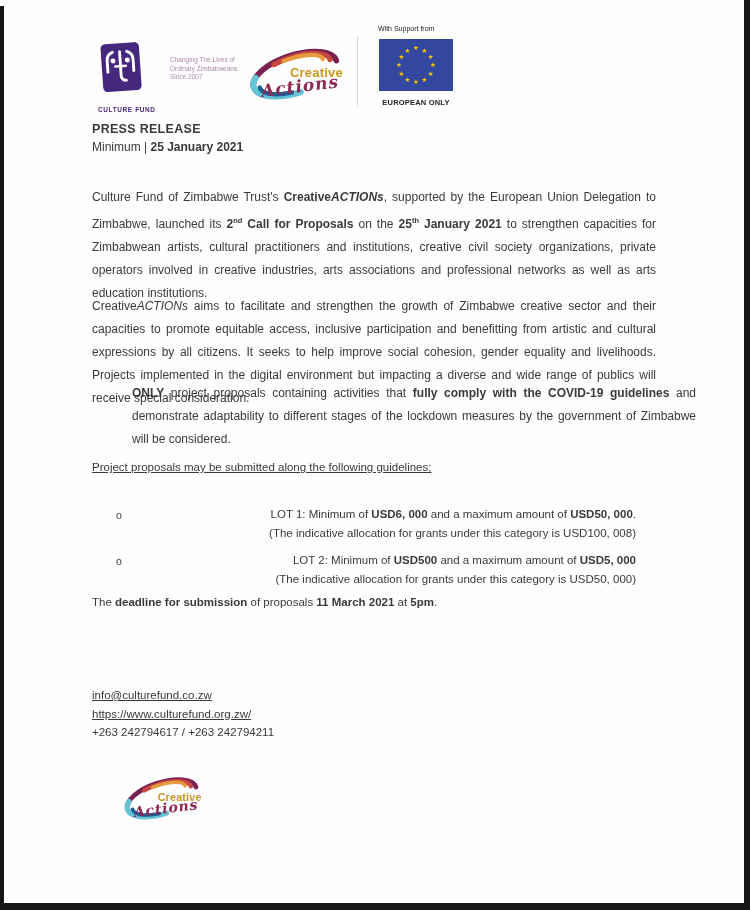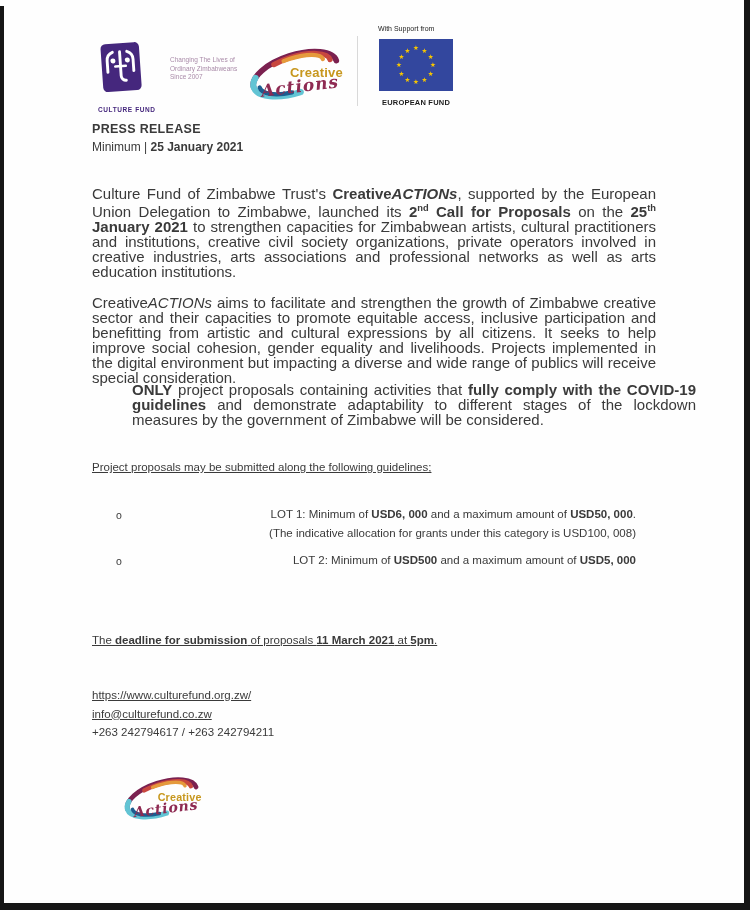--- a/index.html
+++ b/index.html
@@ -49,31 +49,31 @@
   }
   .header-divider{position:absolute;left:357px;top:36px;width:1px;height:70px;background:var(--divider);}
   .eu-block{position:absolute;left:378px;top:25px;width:76px;text-align:center;}
   .eu-support{font-size:7px;color:#222;text-align:left;margin-bottom:7px;}
   .eu-label{font-size:7.5px;font-weight:700;color:#1c1c1c;margin-top:3px;letter-spacing:.2px;}
 
   
   .abs{position:absolute;left:92px;width:564px;}
   .doc-title{top:122px;font-size:12.5px;font-weight:700;letter-spacing:.3px;}
   .dateline{top:140px;font-size:12px;}
-  .para{font-size:15px;line-height:15px;text-align:justify;}
+  .para{font-size:12px;line-height:23px;text-align:justify;}
   .p1{top:186px;}
   .p2{top:295px;}
   .p3{top:382px;margin-left:40px;}
   .intro{top:461px;font-size:11.5px;text-decoration:underline;}
   .lot{left:116px;width:520px;display:flex;font-size:11.5px;line-height:19px;}
   .lot1{top:505px;}
   .lot2{top:551px;}
   .lot-marker{width:24px;flex:none;font-size:10.5px;padding-top:1px;}
   .lot-text{flex:1;text-align:right;}
-  .deadline{top:634px;font-size:11.5px;text-decoration:underline;}
+  .deadline{top:596px;font-size:11.5px;}
   .contact{top:686px;font-size:11.5px;line-height:18.6px;}
   .contact a{color:var(--ink);text-decoration:underline;cursor:pointer;}
 
   .seg-b{font-weight:700;}
   .seg-i{font-style:italic;}
   .seg-bi{font-weight:700;font-style:italic;}
   .seg-sup{font-weight:700;vertical-align:super;font-size:.62em;}
 </style>
 </head>
 <body>
@@ -133,21 +133,21 @@
         <text x="51.7" y="36.8">★</text>
         <text x="45.5" y="43">★</text>
         <text x="37" y="45.3">★</text>
         <text x="28.5" y="43">★</text>
         <text x="22.3" y="36.8">★</text>
         <text x="20" y="28.3">★</text>
         <text x="22.3" y="19.8">★</text>
         <text x="28.5" y="13.6">★</text>
       </g>
     </svg>
-    <div class="eu-label">EUROPEAN FUND</div>
+    <div class="eu-label">EUROPEAN ONLY</div>
   </div>
 
   <h1 class="abs doc-title">PRESS RELEASE</h1>
   <div class="abs dateline"><span>Minimum | </span><span class="seg-b">25 January 2021</span></div>
 
   <p class="abs para p1"><span>Culture Fund of Zimbabwe Trust's </span><span class="seg-b">Creative</span><span class="seg-bi">ACTIONs</span><span>, supported by the European Union Delegation to Zimbabwe, launched its </span><span class="seg-b">2</span><span class="seg-sup">nd</span><span class="seg-b"> Call for Proposals</span><span> on the </span><span class="seg-b">25</span><span class="seg-sup">th</span><span class="seg-b"> January 2021</span><span> to strengthen capacities for Zimbabwean artists, cultural practitioners and institutions, creative civil society organizations, private operators involved in creative industries, arts associations and professional networks as well as arts education institutions.</span></p>
   <p class="abs para p2"><span>Creative</span><span class="seg-i">ACTIONs</span><span> aims to facilitate and strengthen the growth of Zimbabwe creative sector and their capacities to promote equitable access, inclusive participation and benefitting from artistic and cultural expressions by all citizens. It seeks to help improve social cohesion, gender equality and livelihoods. Projects implemented in the digital environment but impacting a diverse and wide range of publics will receive special consideration.</span></p>
   <p class="abs para p3"><span class="seg-b">ONLY</span><span> project proposals containing activities that </span><span class="seg-b">fully comply with the COVID-19 guidelines</span><span> and demonstrate adaptability to different stages of the lockdown measures by the government of Zimbabwe will be considered.</span></p>
 
   <p class="abs intro">Project proposals may be submitted along the following guidelines;</p>
@@ -157,28 +157,29 @@
     <span class="lot-text">
       <span><span>LOT 1: Minimum of </span><span class="seg-b">USD6, 000</span><span> and a maximum amount of </span><span class="seg-b">USD50, 000</span><span>.</span></span><br>
       <span>(The indicative allocation for grants under this category is USD100, 008)</span>
     </span>
   </div>
 
   <div class="abs lot lot2">
     <span class="lot-marker">o</span>
     <span class="lot-text">
       <span><span>LOT 2: Minimum of </span><span class="seg-b">USD500</span><span> and a maximum amount of </span><span class="seg-b">USD5, 000</span></span><br>
+      <span>(The indicative allocation for grants under this category is USD50, 000)</span>
     </span>
   </div>
 
   <p class="abs deadline"><span>The </span><span class="seg-b">deadline for submission</span><span> of proposals </span><span class="seg-b">11 March 2021</span><span> at </span><span class="seg-b">5pm</span><span>.</span></p>
 
   <div class="abs contact">
+    <div><a>info@culturefund.co.zw</a></div>
     <div><a>https://www.culturefund.org.zw/</a></div>
-    <div><a>info@culturefund.co.zw</a></div>
     <div>+263 242794617 / +263 242794211</div>
   </div>
 
   <div class="ca-logo ca-footer">
     <svg width="120" height="68" viewBox="0 0 120 72">
       <g transform="rotate(-18 60 36)">
         <ellipse cx="60" cy="36" rx="46" ry="20" fill="none" stroke="#7b2150" stroke-width="6" pathLength="100" stroke-dasharray="50 50" stroke-dashoffset="50" stroke-linecap="round"></ellipse>
         <ellipse cx="60" cy="33" rx="40" ry="15" fill="none" stroke="#c8473f" stroke-width="5.5" pathLength="100" stroke-dasharray="35 65" stroke-dashoffset="35" stroke-linecap="round"></ellipse>
         <ellipse cx="60" cy="30" rx="33" ry="11" fill="none" stroke="#e59a3c" stroke-width="4.5" pathLength="100" stroke-dasharray="30 70" stroke-dashoffset="30" stroke-linecap="round"></ellipse>
         <ellipse cx="60" cy="36" rx="46" ry="20" fill="none" stroke="#62c4d4" stroke-width="6.5" pathLength="100" stroke-dasharray="30 70" stroke-dashoffset="75" stroke-linecap="round"></ellipse>

